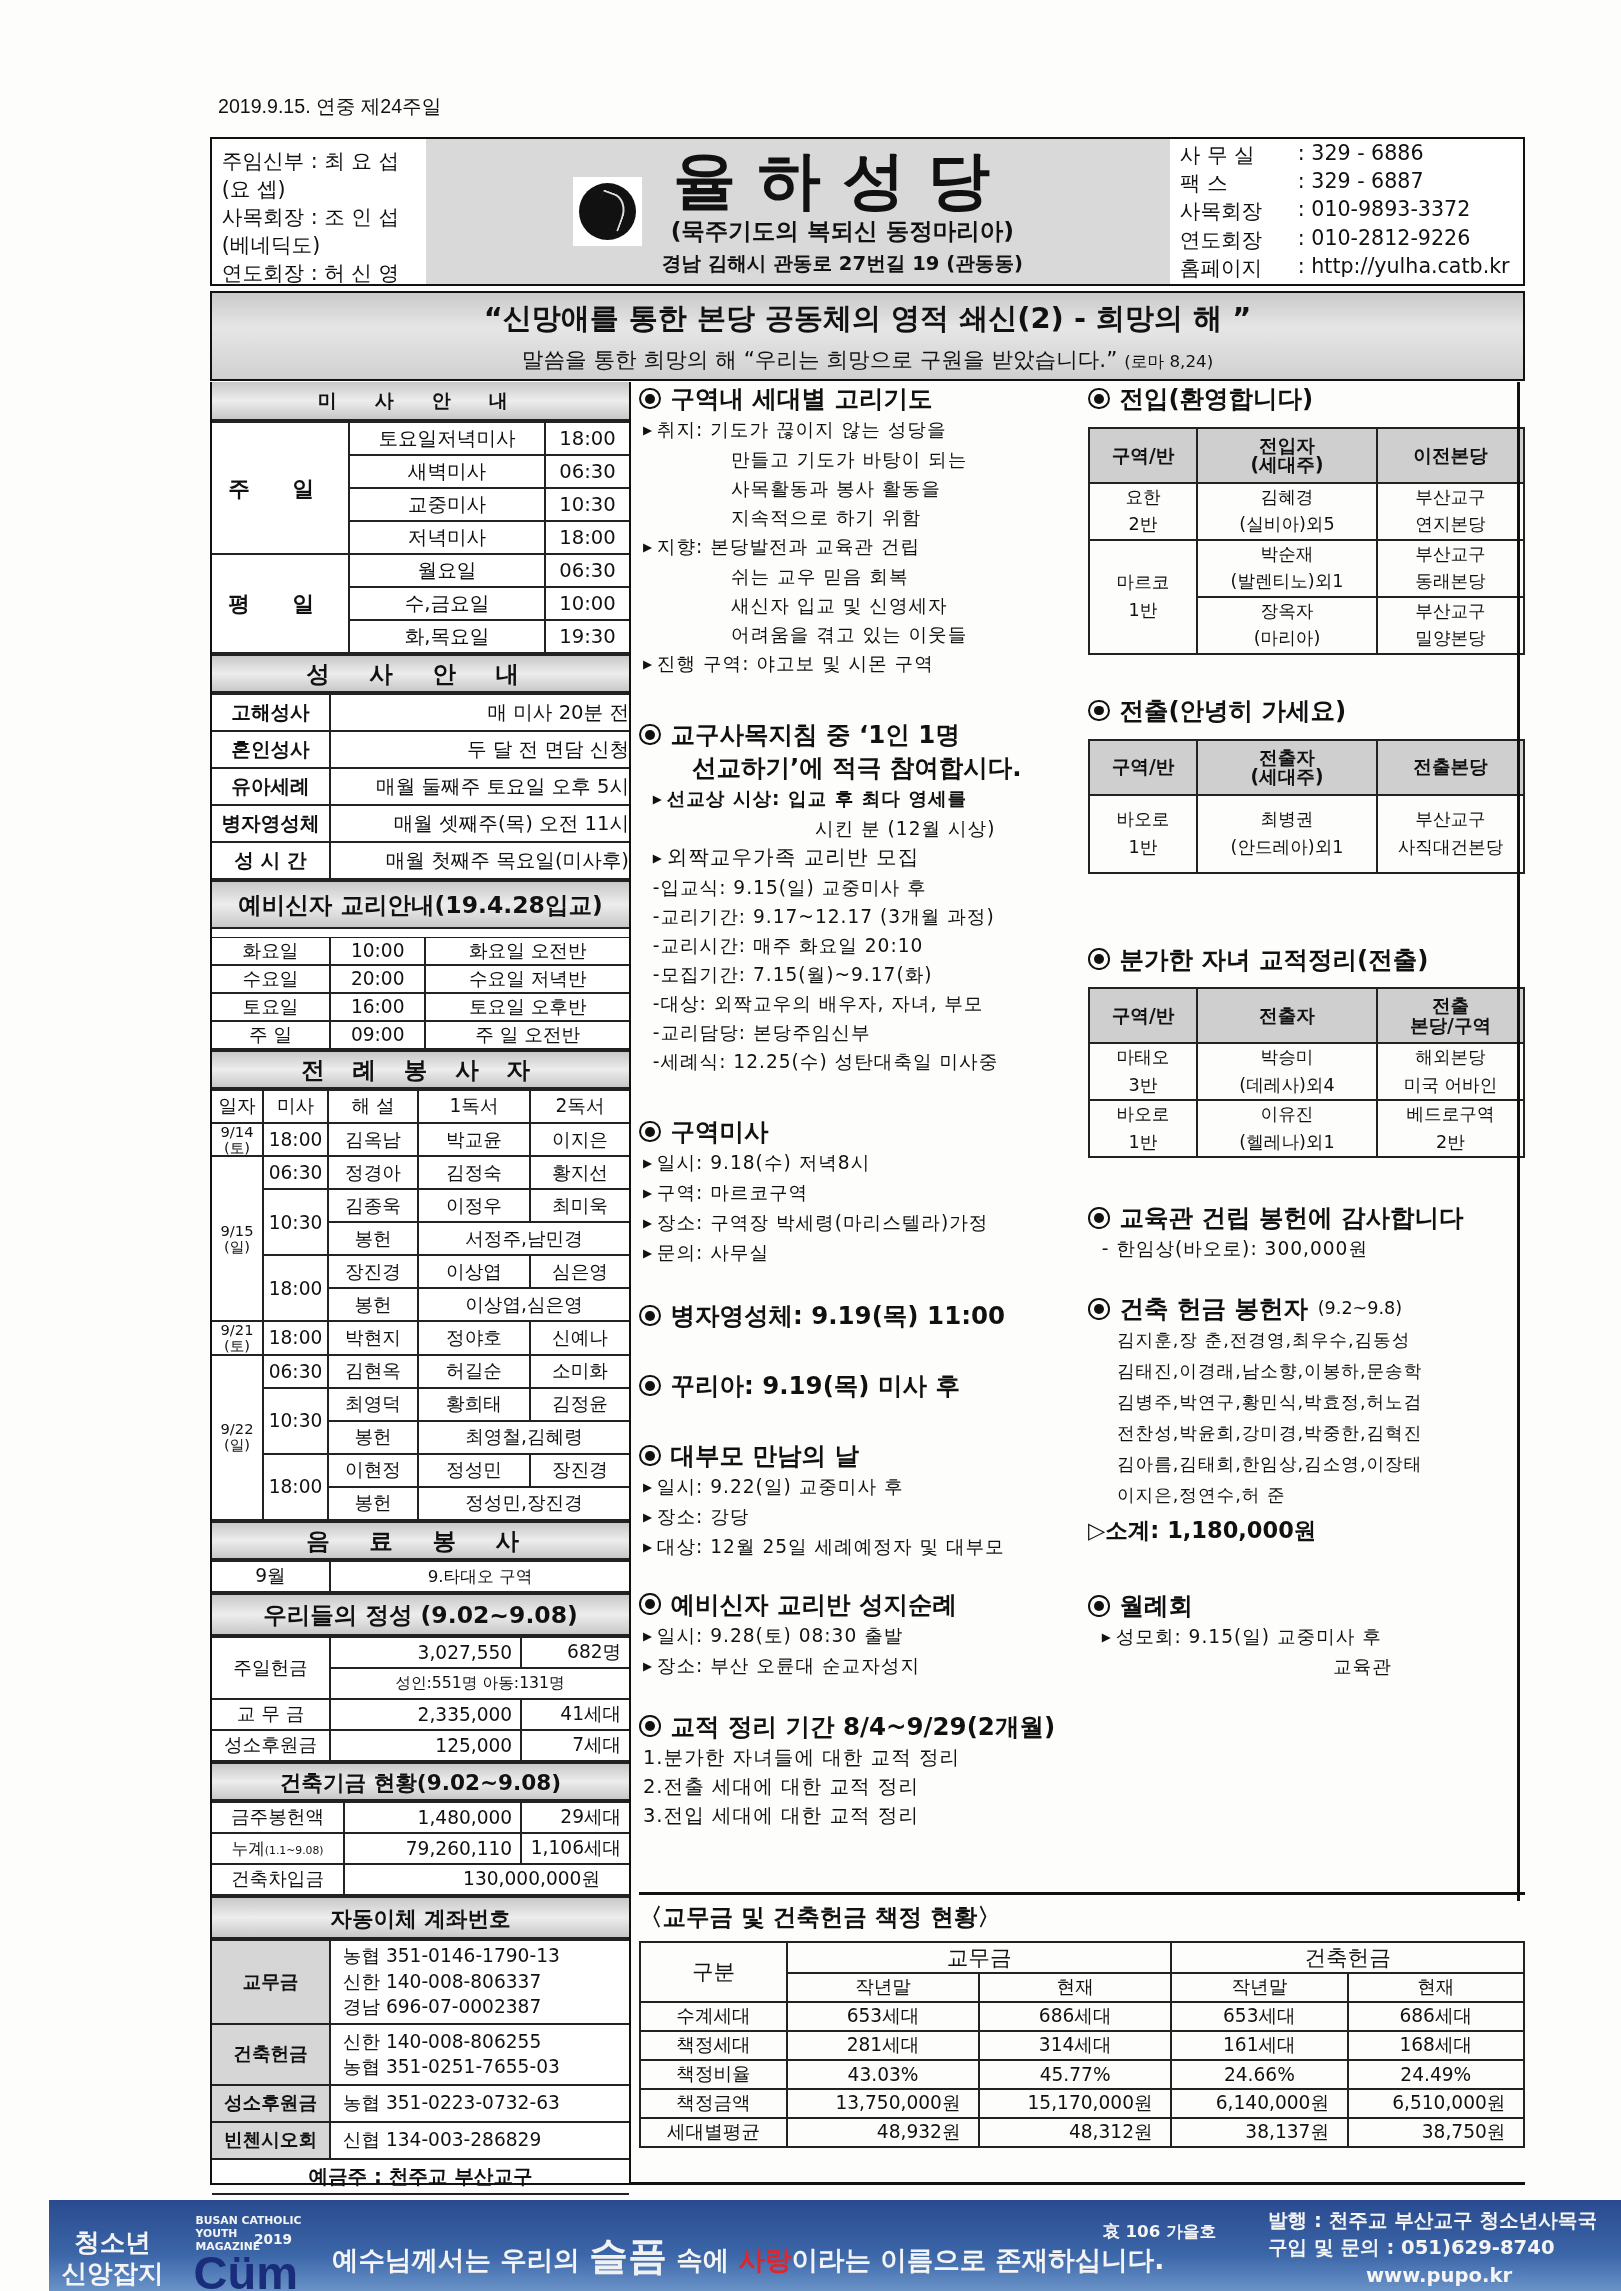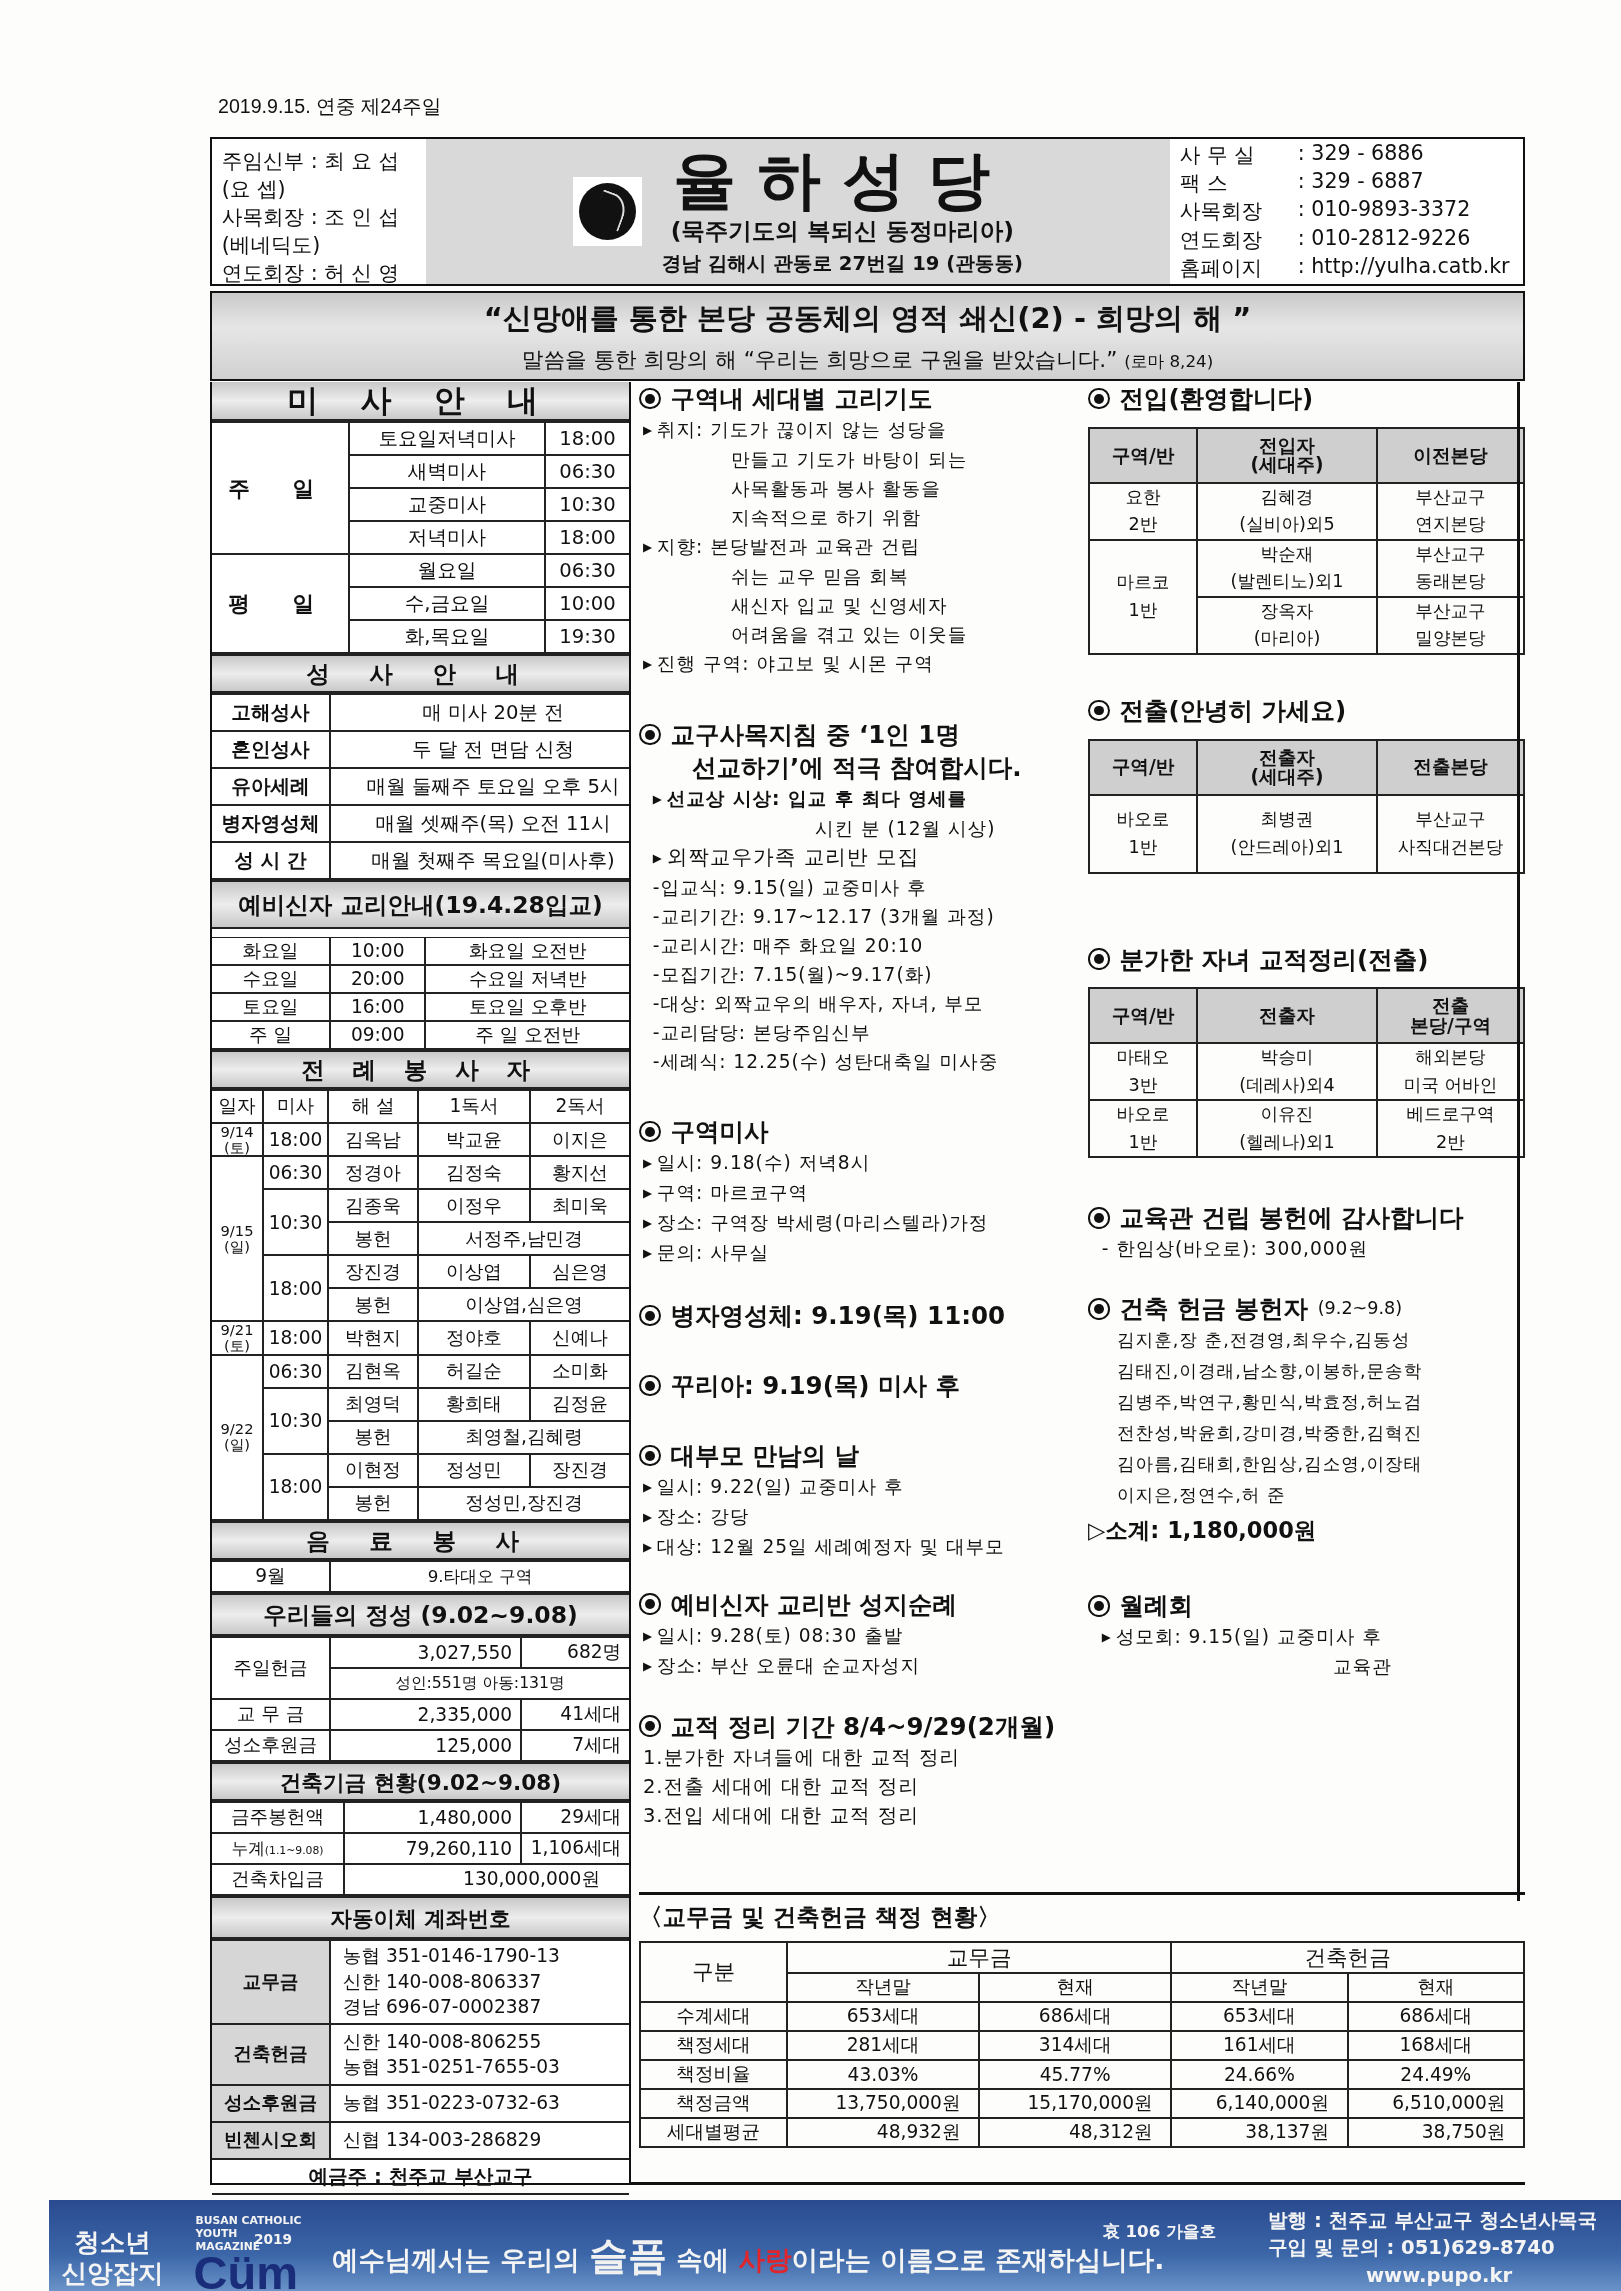--- a/index.html
+++ b/index.html
@@ -27,21 +27,21 @@
 .theme .t2 small{font-size:16.7px}
 
 .lcol{left:210px;top:382px;width:421px;height:1803px;border:2.9px solid #111;border-top:none;background:#fff}
 table{border-collapse:collapse;width:100%}
 td,th{border:2px solid #222;text-align:center;font-weight:normal}
 .sechead{background:linear-gradient(#c8c8c8,#ededed 50%,#c8c8c8);font-weight:bold;text-align:center;border-bottom:2px solid #222;border-top:2px solid #222}
 .mass td{font-size:19.6px;height:33px}
 .mass .grp{font-size:21.6px;font-weight:bold;letter-spacing:17.6px}
 .sac td{font-size:19.6px;height:37px}
 .sac td.k{font-weight:bold;width:118px}
-.sac td.v{text-align:center;padding-left:26px}
+.sac td.v{text-align:right;padding-left:26px}
 .cat td{font-size:18.6px;height:21.6px;border-top:1px solid #222;border-bottom:2px solid #222}
 .lit td{font-size:18.6px;height:33px}
 .lit td.d{font-size:14.7px;line-height:15.7px}
 .fin td{font-size:18.6px;height:31px}
 .fin td.r{text-align:right;padding-right:7.8px}
 .acc td{font-size:18.6px}
 .acc td.k{background:#d6d6d6;font-weight:bold;width:118px}
 .acc td.v{text-align:left;padding-left:11.8px;line-height:25.5px}
 
 .mcol{left:639px;top:382px;width:441px}
@@ -125,21 +125,21 @@
       </div>
   </div>
 </div>
 
 <div class="abs theme">
   <div class="t1">“신망애를 통한 본당 공동체의 영적 쇄신(2) - 희망의 해 ”</div>
   <div class="t2"><span>말씀을 통한 희망의 해  “우리는 희망으로 구원을 받았습니다.”</span> <small>(로마 8,24)</small></div>
 </div>
 
 <div class="abs lcol">
-  <div class="sechead" style="font-size:31px;height:39px;line-height:37px;letter-spacing:15.7px;border-top:none">미 사 안 내</div>
+  <div class="sechead" style="font-size:19px;height:39px;line-height:37px;letter-spacing:15.7px;border-top:none">미 사 안 내</div>
   <table class="mass">
     <tbody>
         <tr>
           <td class="grp" rowspan="4" style="width:137px;border-left:none">주 일</td>
           <td>토요일저녁미사</td>
           <td style="width:84px;border-right:none">18:00</td>
         </tr>
     <tr>
           <td>새벽미사</td>
           <td style="border-right:none">06:30</td>

